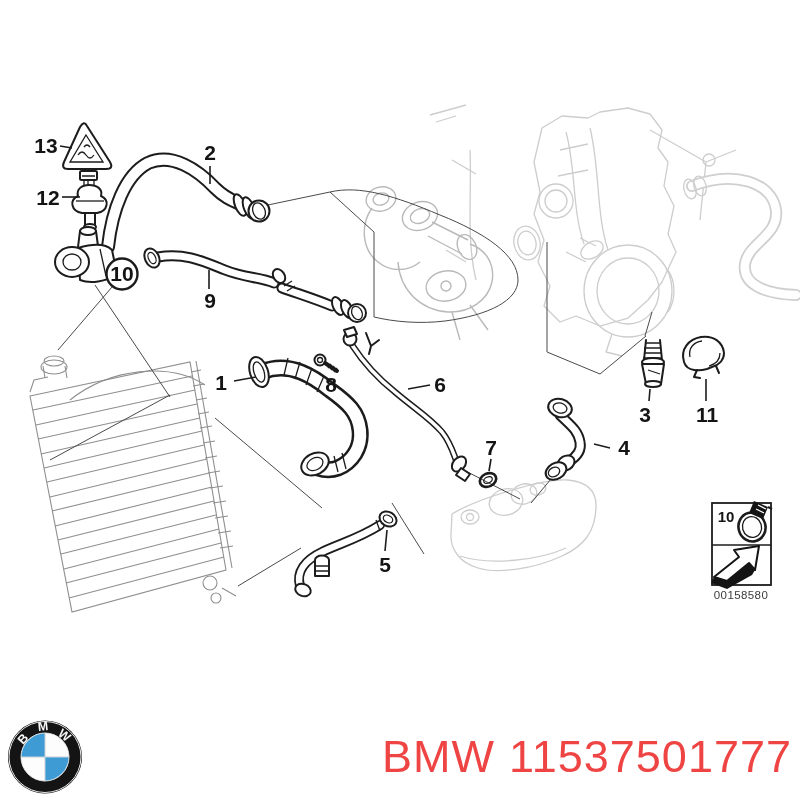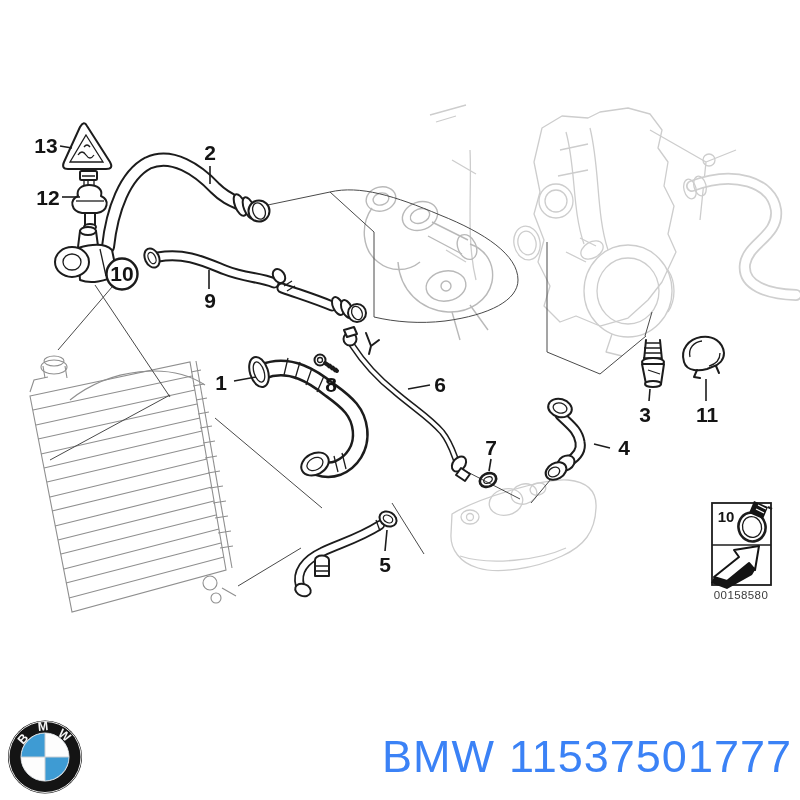--- a/index.html
+++ b/index.html
@@ -11,21 +11,21 @@
   .imgcode{font-size:11.5px;letter-spacing:.4px;fill:#3c3c3c;}
   .blk{stroke:#1c1c1c;fill:none;stroke-width:2;stroke-linecap:round;stroke-linejoin:round;}
   .blkf{stroke:#1c1c1c;fill:#fff;stroke-width:2;stroke-linejoin:round;}
   .thin{stroke:#1c1c1c;fill:none;stroke-width:1.3;}
   .ldr{stroke:#4a4a4a;fill:none;stroke-width:1;}
   .cln{stroke:#1c1c1c;fill:none;stroke-width:1.6;}
   .ctx{stroke:#cdcdcd;fill:none;stroke-width:1.3;stroke-linejoin:round;}
   .ctx2{stroke:#b9b9b9;fill:none;stroke-width:1.4;}
   .rad{stroke:#8f8f8f;fill:none;stroke-width:1.1;}
   .footer-pn{position:absolute;top:731px;right:8px;font-size:45px;letter-spacing:1px;
-             color:#3b82f6;white-space:nowrap;}
+             color:#ef4444;white-space:nowrap;}
   .footer-pn span{display:inline;}
   .footer-pn .gap{display:inline-block;width:14px;}
 </style>
 </head>
 <body>
 
 <div class="page">
 
   <svg width="800" height="715" viewBox="0 0 800 715">
 

